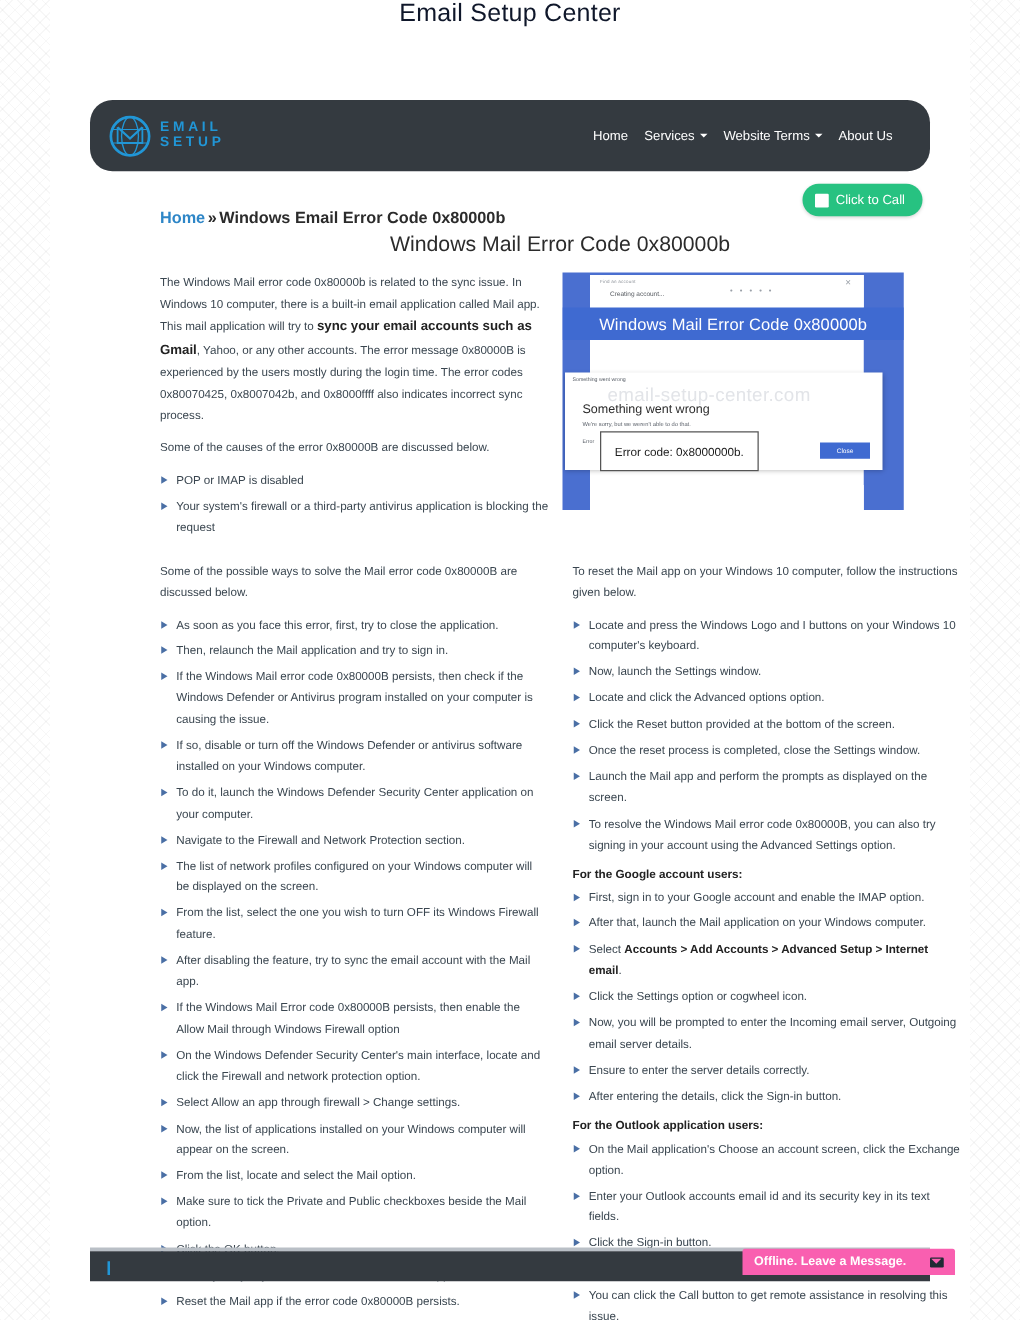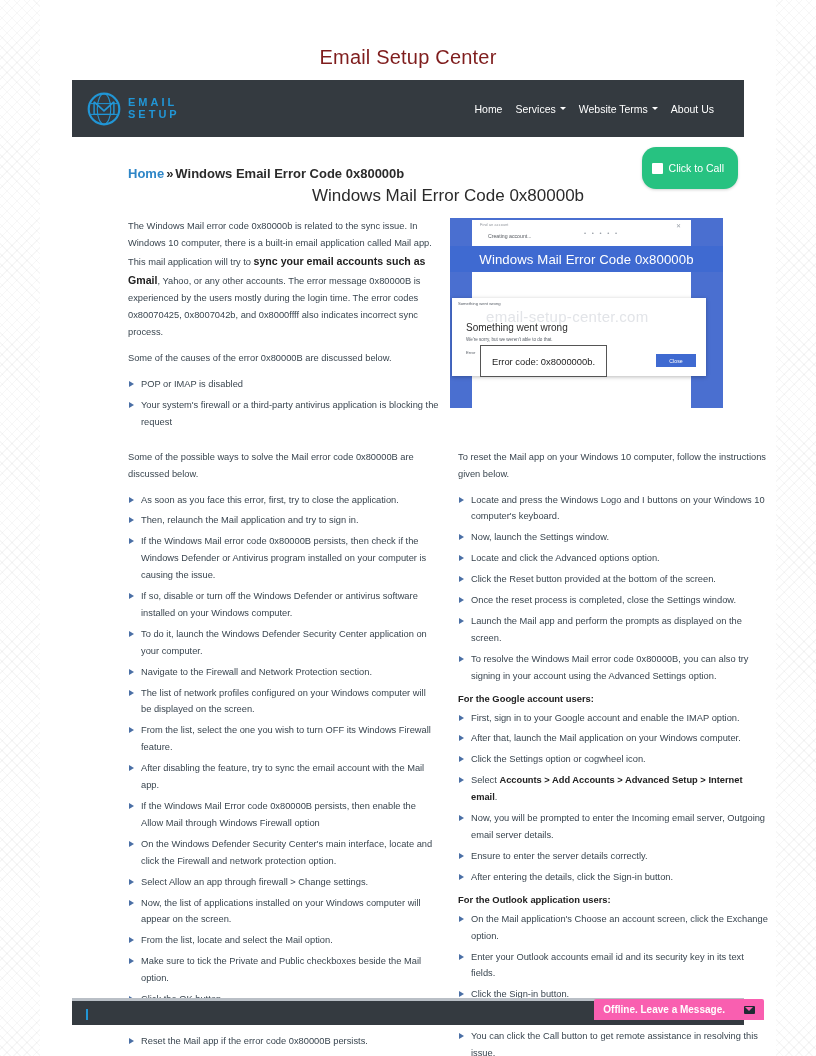--- a/index.html
+++ b/index.html
@@ -22,34 +22,34 @@
   }
   .sheet {
     position: absolute;
     left: 40px; top: 0; width: 736px; height: 1056px;
     background: #ffffff;
   }
   
   .page-title {
     text-align: center;
     font-size: 20px;
-    color: #7f1d1d;
-    padding-top: 46px;
+    color: #0f172a;
     letter-spacing: .2px;
     font-weight: 400;
   }
   
   .site-header {
     position: absolute;
     left: 32px; top: 80px;
     width: 672px; height: 57px;
     background: #343a40;
     display: flex; align-items: center;
     box-sizing: border-box;
     padding: 0 14px;
+    border-radius: 18px;
   }
   .brand { display: flex; align-items: center; gap: 6px; }
   .brand-mark { width: 36px; height: 36px; flex: 0 0 36px; }
   .brand-text {
     display: flex; flex-direction: column;
     line-height: 1.05;
   }
   .brand-text span {
     color: #2196d6;
     font-size: 11px;
@@ -74,21 +74,21 @@
     border-top: 3.6px solid #ffffff;
     display: inline-block;
   }
   
   .click-to-call {
     position: absolute;
     right: 38px; top: 147px;
     background: #27c281;
     color: #ffffff;
     border-radius: 14px;
-    height: 42px;
+    height: 26px;
     display: flex; align-items: center; gap: 6px;
     padding: 0 14px 0 10px;
     font-size: 10.5px;
     box-shadow: 0 1px 3px rgba(0,0,0,.18);
   }
   .cc-icon {
     width: 11px; height: 11px; background: #ffffff; border-radius: 1px;
     display: inline-block;
   }
   
@@ -351,22 +351,22 @@
           <li>Click the Reset button provided at the bottom of the screen.</li>
           <li>Once the reset process is completed, close the Settings window.</li>
           <li>Launch the Mail app and perform the prompts as displayed on the screen.</li>
           <li>To resolve the Windows Mail error code 0x80000B, you can also try signing in your account using the Advanced Settings option.</li>
         </ul>
 
         <div class="subhead">For the Google account users:</div>
         <ul>
           <li>First, sign in to your Google account and enable the IMAP option.</li>
           <li>After that, launch the Mail application on your Windows computer.</li>
+          <li><span>Select </span><b>Accounts &gt; Add Accounts &gt; Advanced Setup &gt; Internet email</b><span>.</span></li>
           <li>Click the Settings option or cogwheel icon.</li>
-          <li><span>Select </span><b>Accounts &gt; Add Accounts &gt; Advanced Setup &gt; Internet email</b><span>.</span></li>
           <li>Now, you will be prompted to enter the Incoming email server, Outgoing email server details.</li>
           <li>Ensure to enter the server details correctly.</li>
           <li>After entering the details, click the Sign-in button.</li>
         </ul>
 
         <div class="subhead">For the Outlook application users:</div>
         <ul>
           <li>On the Mail application's Choose an account screen, click the Exchange option.</li>
           <li>Enter your Outlook accounts email id and its security key in its text fields.</li>
           <li>Click the Sign-in button.</li>

